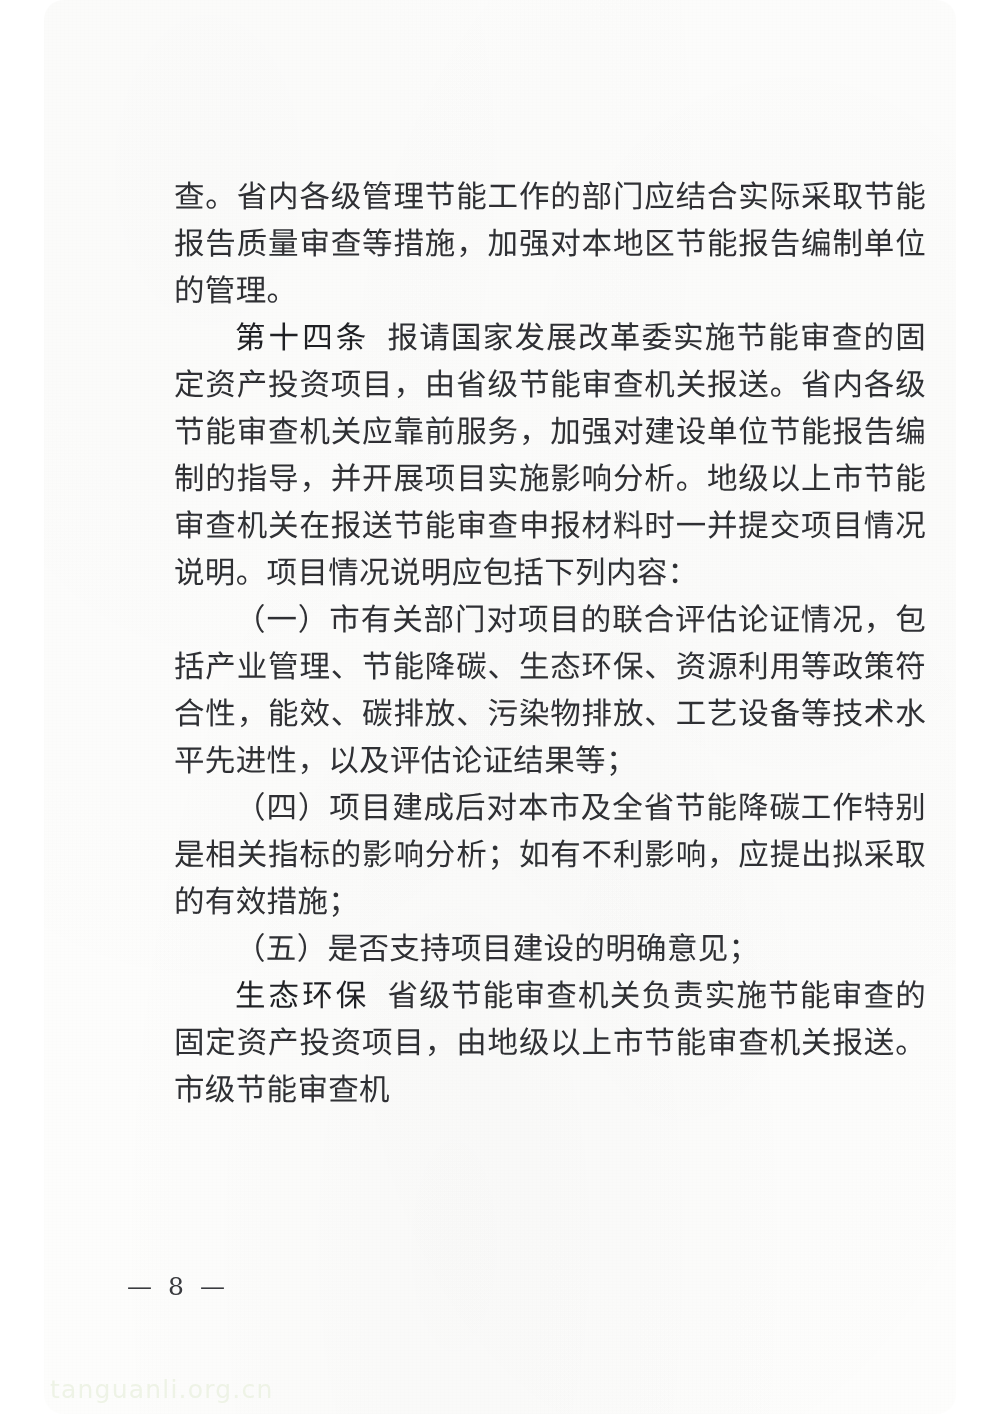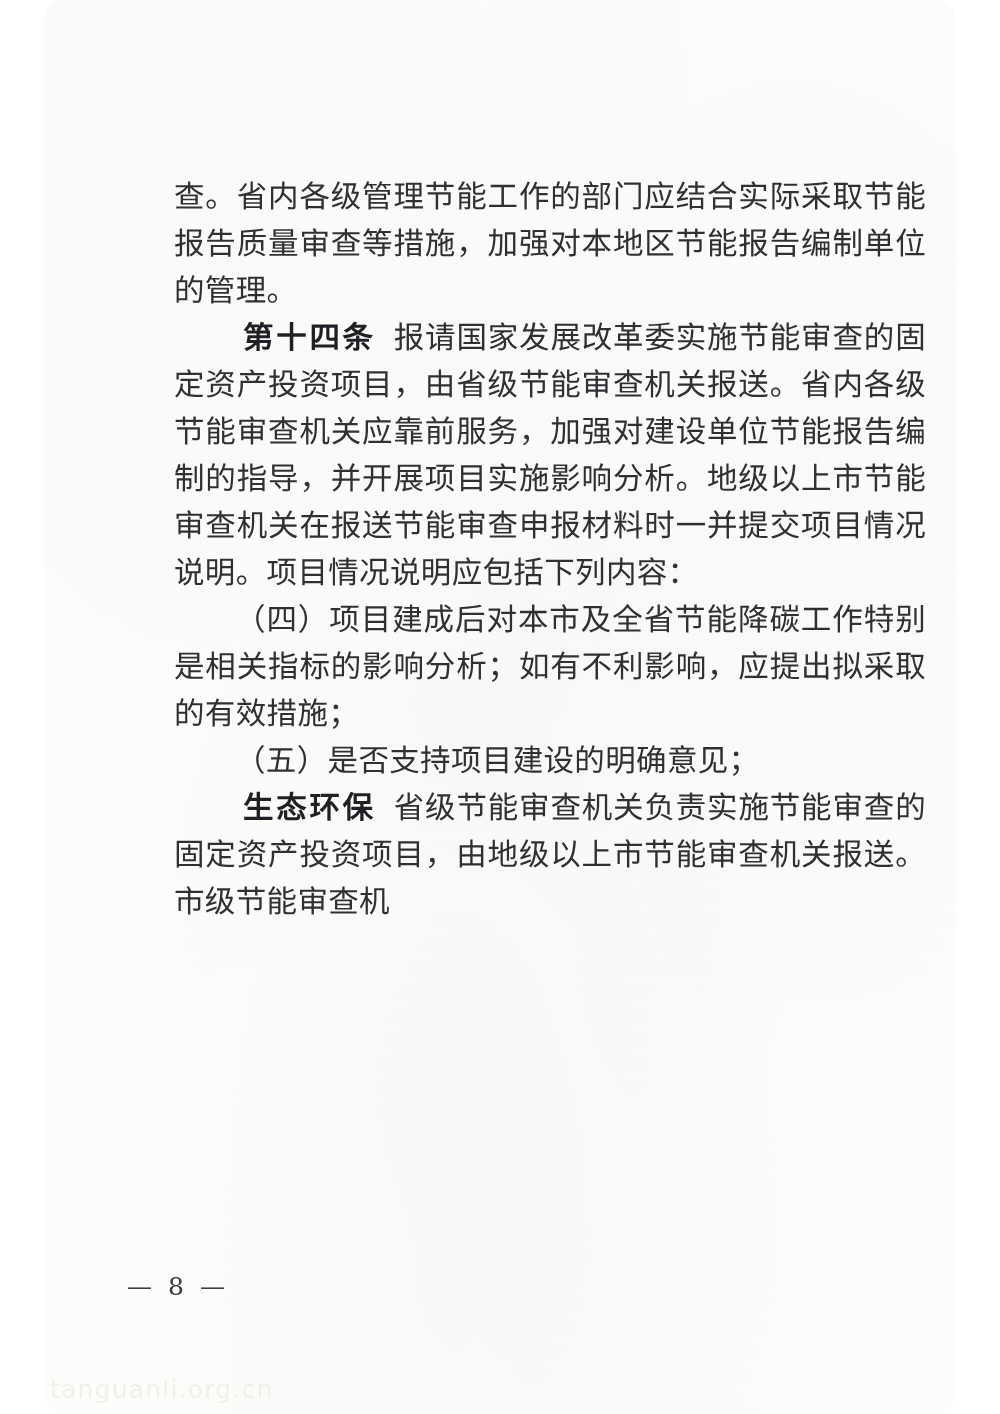--- a/index.html
+++ b/index.html
@@ -57,24 +57,23 @@
 
   .para + .para {
     margin-top: 0;
   }
 
   .indent {
     text-indent: 61px;
   }
 
   .article-no {
-    font-weight: 700;
+    font-weight: 400;
     letter-spacing: 2.2px;
     color: #1f2024;
-    margin-left: 8px;
   }
 
   .article-gap-1::after {
     content: "\2002";
   }
 
   
   .page-number {
     position: absolute;
     left: 0;
@@ -111,20 +110,23 @@
   <div class="text-body">
 
     <p class="para">
       <span>查。省内各级管理节能工作的部门应结合实际采取节能报告质量审查等措施，加强对本地区节能报告编制单位的管理。</span>
     </p>
 
     <p class="para indent">
       <span class="article-no article-gap-1">第十四条</span><span>报请国家发展改革委实施节能审查的固定资产投资项目，由省级节能审查机关报送。省内各级节能审查机关应靠前服务，加强对建设单位节能报告编制的指导，并开展项目实施影响分析。地级以上市节能审查机关在报送节能审查申报材料时一并提交项目情况说明。项目情况说明应包括下列内容：</span>
     </p>
 
+    <p class="para indent">
+      <span>（一）市有关部门对项目的联合评估论证情况，包括产业管理、节能降碳、生态环保、资源利用等政策符合性，能效、碳排放、污染物排放、工艺设备等技术水平先进性，以及评估论证结果等；</span>
+    </p>
 
 
 
     <p class="para indent">
       <span>（四）项目建成后对本市及全省节能降碳工作特别是相关指标的影响分析；如有不利影响，应提出拟采取的有效措施；</span>
     </p>
 
     <p class="para indent">
       <span>（五）是否支持项目建设的明确意见；</span>
     </p>

